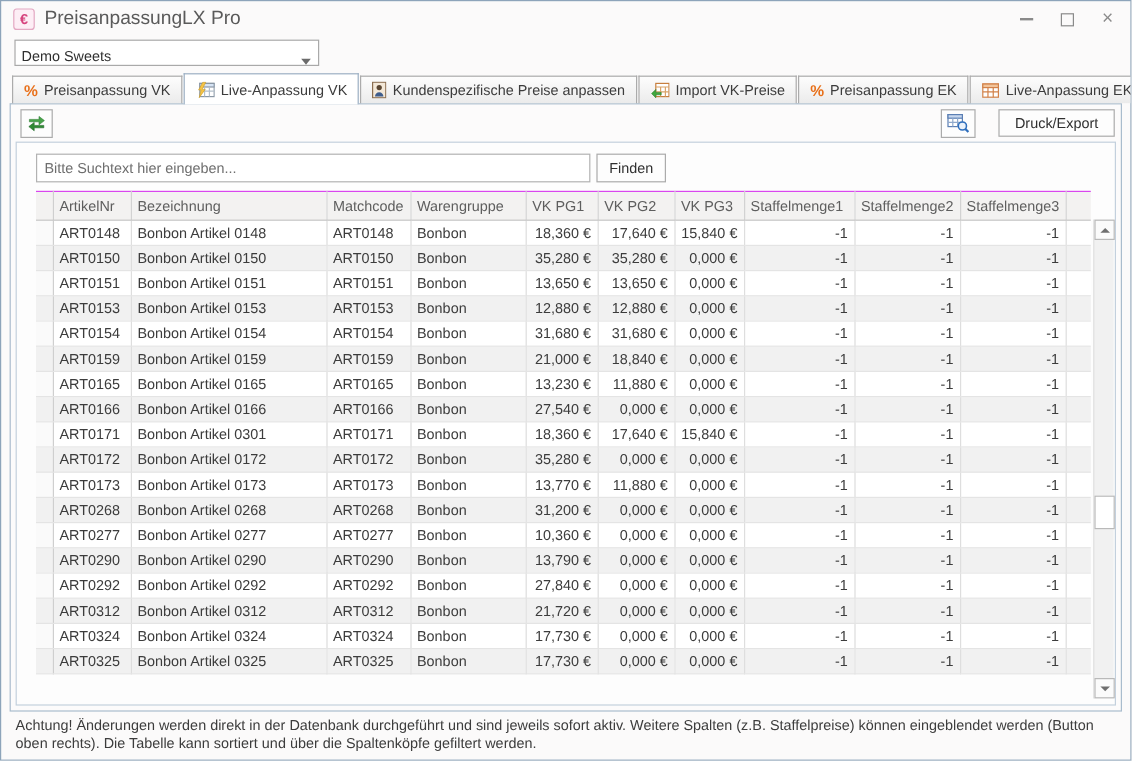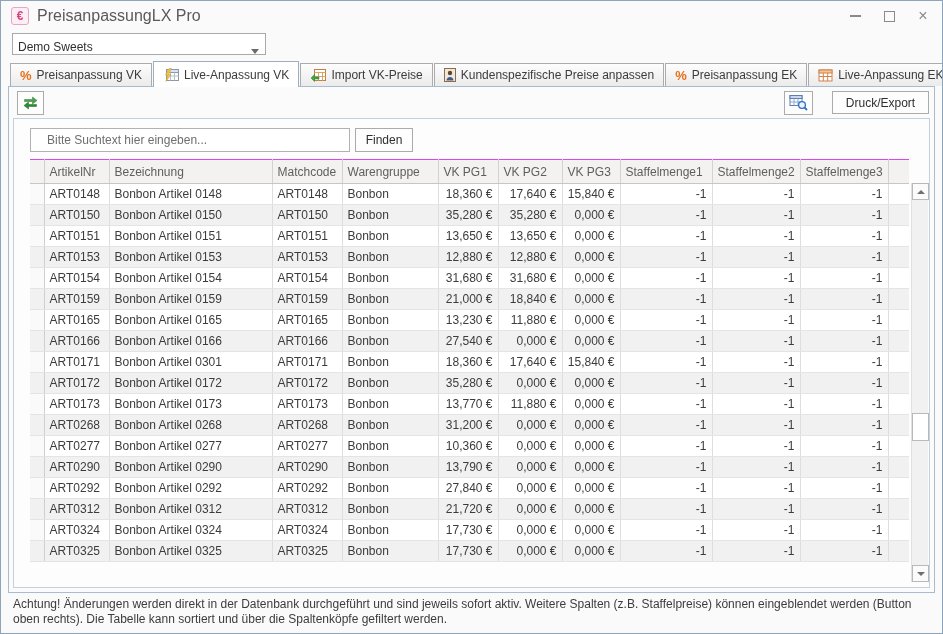--- a/index.html
+++ b/index.html
@@ -61,22 +61,22 @@
     font-family:"Liberation Sans", sans-serif;
   }
   .print-btn { width:97px; margin-left:5px; }
   
   .inner-panel {
     flex:1; margin:0 4px 4px 4px; border:1px solid #c3d0dd; background:#fdfdfd;
     display:flex; flex-direction:column; min-height:0;
   }
   .search-row { flex:none; display:flex; align-items:center; padding:9px 0 7px 16px; }
   .search-input {
-    width:320px; height:24px; border:1px solid #b2b2b2; background:#fff;
-    padding:0 16px; font-size:12px; color:#2f2f2f; font-family:"Liberation Sans", sans-serif; outline:none;
+    width:462px; height:24px; border:1px solid #b2b2b2; background:#fff;
+    padding:0 6px; font-size:12px; color:#2f2f2f; font-family:"Liberation Sans", sans-serif; outline:none;
   }
   .search-input::placeholder { color:#6e6e6e; }
   .find-btn { width:58px; height:24px; margin-left:5px; }
   
   .grid-wrap { flex:1; display:flex; align-items:flex-start; padding:0 1px 0 16px; min-height:0; }
   table.grid { border-collapse:collapse; table-layout:fixed; flex:1; width:100%; }
   .grid th, .grid td {
     height:21px; padding:0 5px; font-weight:normal; text-align:left;
     border-right:1px solid #dedede; border-bottom:1px solid #e4e4e4;
     overflow:hidden; white-space:nowrap; font-size:12px;
@@ -153,37 +153,37 @@
             <rect x="3.5" y="1.5" width="12" height="11" fill="#fff" stroke="#8a97a5"></rect>
             <rect x="3.5" y="1.5" width="12" height="3" fill="#d6e4f5" stroke="#8a97a5"></rect>
             <path d="M3.5 8h12M7.5 4.5v8M11.5 4.5v8" stroke="#b3bfca" fill="none"></path>
             <path d="M6 0.5 2.5 7h2L3 13.5l5-7H5.5L8.5 0.5z" fill="#f6c445" stroke="#c79a28" stroke-width="0.5"></path>
           </svg>
         </span>
       <span>Live-Anpassung VK</span>
     </div>
     <div class="tab">
       <span>
+          <svg width="12" height="14" viewBox="0 0 12 14">
+            <rect x="0.5" y="0.5" width="11" height="13" fill="#f3e8d8" stroke="#8a6d4f"></rect>
+            <circle cx="6" cy="5" r="2.2" fill="#5a4632"></circle>
+            <path d="M2.5 12.5c0-2.2 1.6-3.6 3.5-3.6s3.5 1.4 3.5 3.6z" fill="#3f5d8c"></path>
+          </svg>
+        </span>
+      <span>Kundenspezifische Preise anpassen</span>
+    </div>
+    <div class="tab">
+      <span>
           <svg width="16" height="14" viewBox="0 0 16 14">
             <rect x="4.5" y="1.5" width="11" height="11" fill="#fff" stroke="#c77f3f"></rect>
             <path d="M4.5 4.5h11M8.5 4.5v8M12.5 4.5v8M4.5 8.5h11" stroke="#d9a46a" fill="none"></path>
             <path d="M9 9H4.5V6.5L1 10l3.5 3.5V11H9z" fill="#3fa83f" stroke="#2c7d2c" stroke-width="0.5"></path>
           </svg>
         </span>
       <span>Import VK-Preise</span>
-    </div>
-    <div class="tab">
-      <span>
-          <svg width="12" height="14" viewBox="0 0 12 14">
-            <rect x="0.5" y="0.5" width="11" height="13" fill="#f3e8d8" stroke="#8a6d4f"></rect>
-            <circle cx="6" cy="5" r="2.2" fill="#5a4632"></circle>
-            <path d="M2.5 12.5c0-2.2 1.6-3.6 3.5-3.6s3.5 1.4 3.5 3.6z" fill="#3f5d8c"></path>
-          </svg>
-        </span>
-      <span>Kundenspezifische Preise anpassen</span>
     </div>
     <div class="tab">
       <span class="pct">%</span>
       <span>Preisanpassung EK</span>
     </div>
     <div class="tab">
       <span>
           <svg width="15" height="13" viewBox="0 0 15 13">
             <rect x="1" y="1" width="13" height="11" fill="#fff" stroke="#d2824a"></rect>
             <rect x="1" y="1" width="13" height="3" fill="#f2c49a" stroke="#d2824a"></rect>

